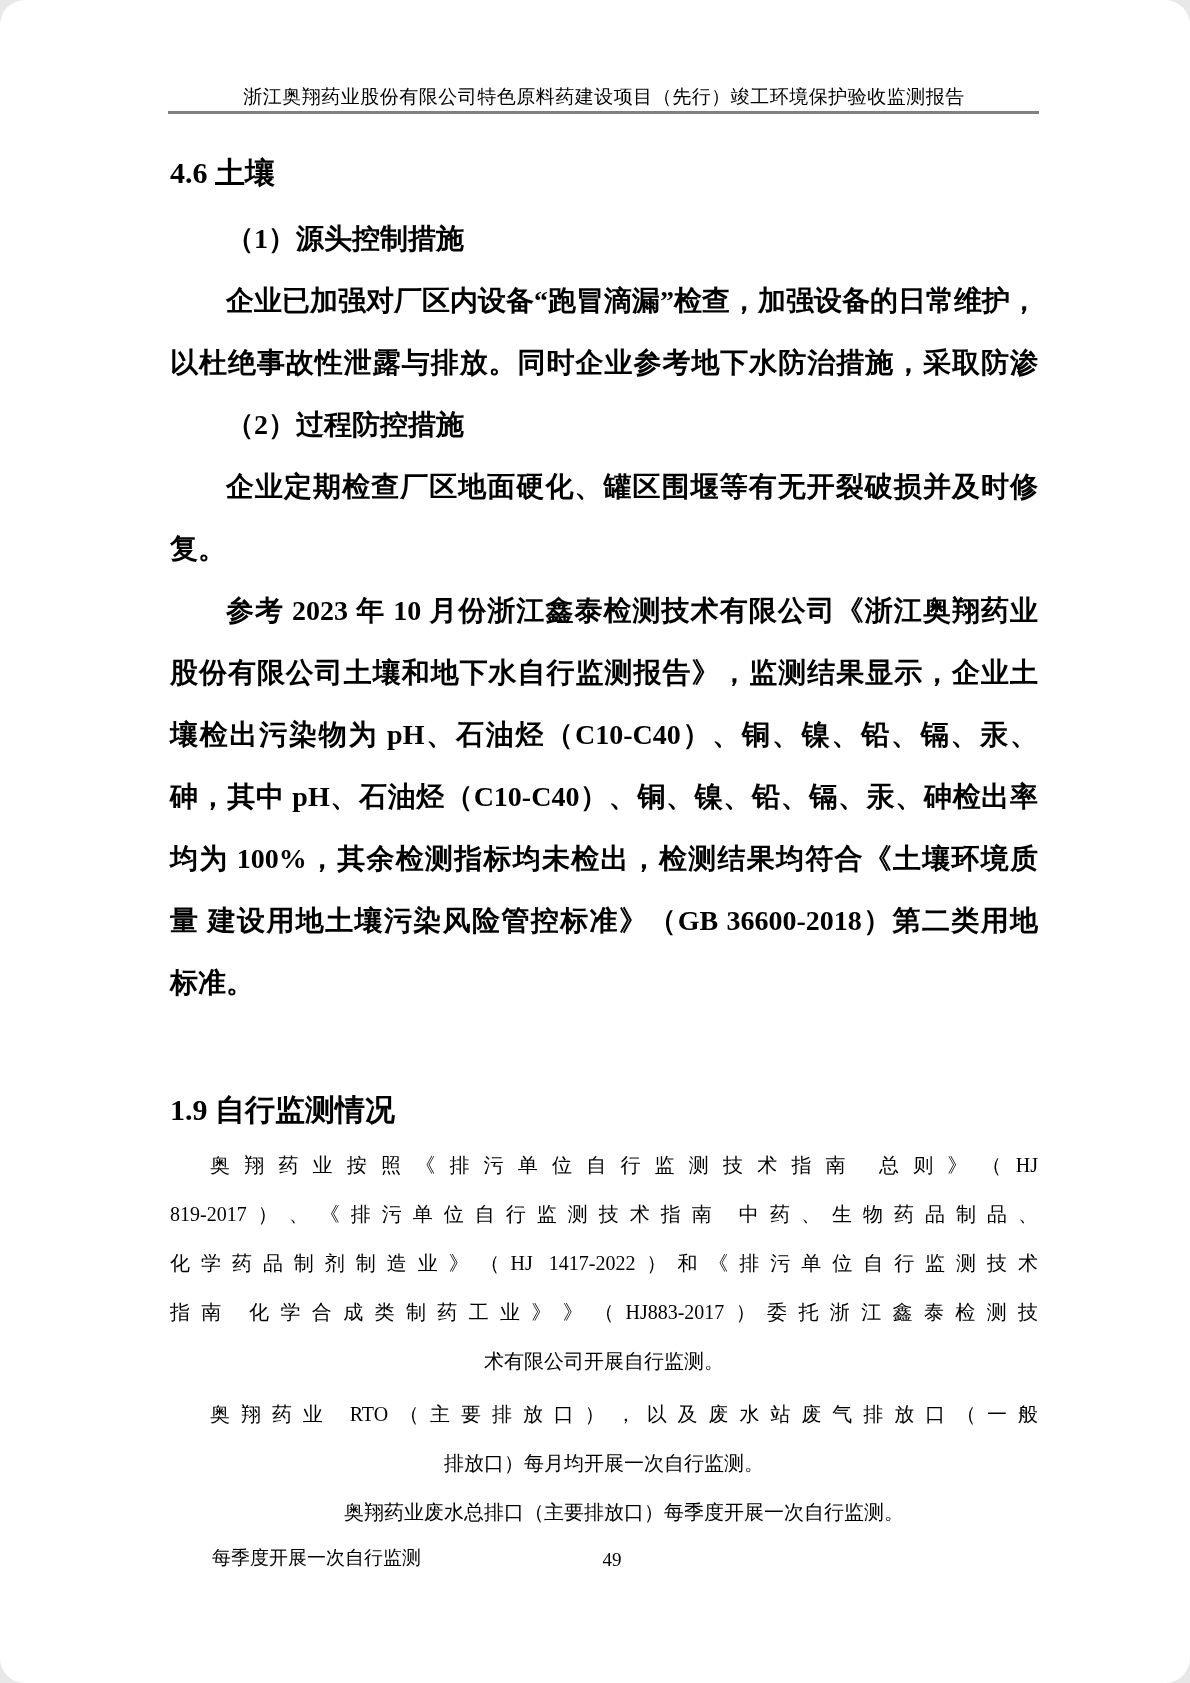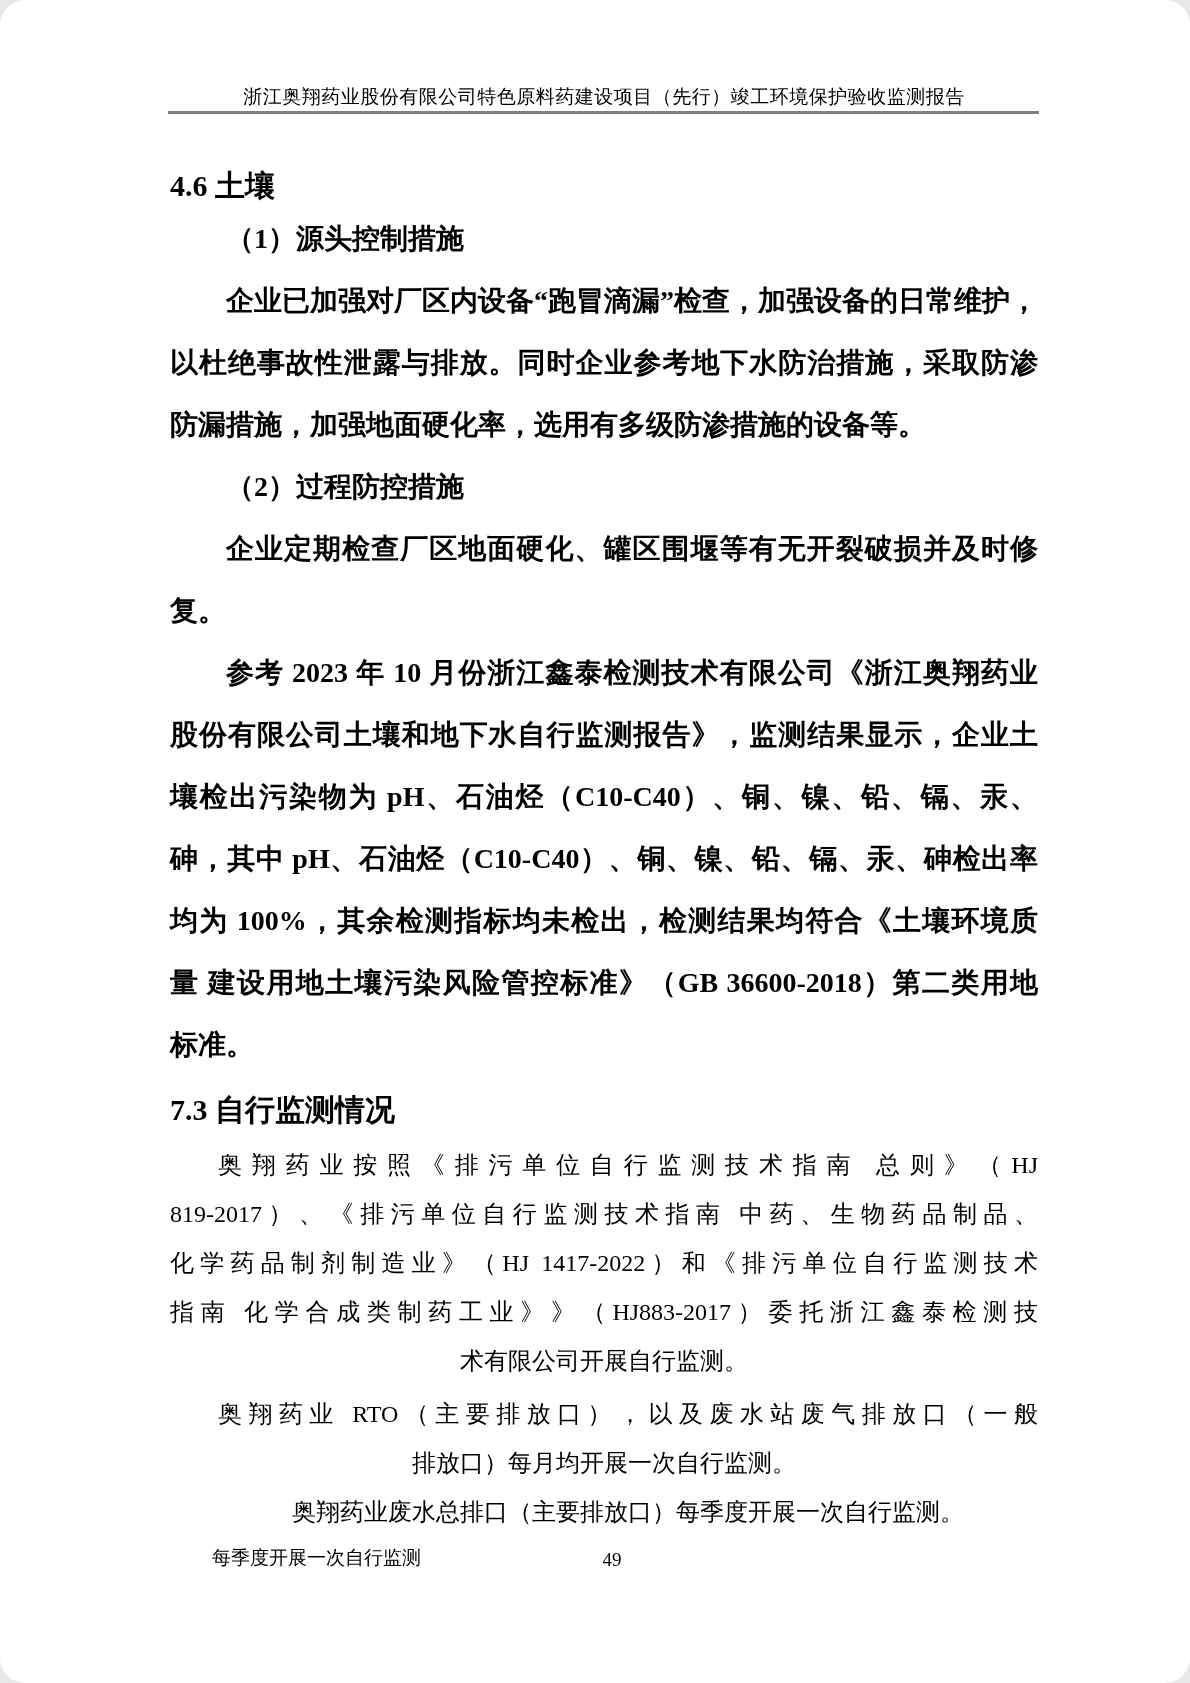--- a/index.html
+++ b/index.html
@@ -30,21 +30,21 @@
     position: absolute;
     top: 111px;
     left: 168px;
     width: 871px;
     height: 3px;
     background: #7f7f7f;
   }
   
   .h46 {
     position: absolute;
-    top: 168px;
+    top: 155px;
     left: 170px;
     font-size: 30px;
     font-weight: bold;
     line-height: 36px;
   }
   .h47 {
     position: absolute;
     top: 1092px;
     left: 170px;
     font-size: 30px;
@@ -58,21 +58,21 @@
     left: 170px;
     width: 868px;
     font-size: 28px;
   }
   .body46 .line { height: 62px; line-height: 62px; font-weight: bold; }
   .body47 {
     position: absolute;
     top: 1141px;
     left: 170px;
     width: 868px;
-    font-size: 24px;
+    font-size: 20px;
   }
   .body47 .line { height: 49px; line-height: 49px; text-align: center; }
   .line { white-space: nowrap; }
   .line.j { white-space: normal; text-align: justify; text-align-last: justify; }
   .line.ind { text-indent: 2em; }
   .line.gap { margin-top: 4px; }
   
   .footer-org {
     position: absolute;
     top: 1546px;
@@ -98,34 +98,33 @@
   <div class="hdr">浙江奥翔药业股份有限公司特色原料药建设项目（先行）竣工环境保护验收监测报告</div>
 
   <div class="hdr-rule"></div>
 
   <div class="h46">4.6 土壤</div>
 
   <div class="body46">
       <div class="line ind">（1）源头控制措施</div>
       <div class="line j ind">企业已加强对厂区内设备“跑冒滴漏”检查，加强设备的日常维护，</div>
       <div class="line j">以杜绝事故性泄露与排放。同时企业参考地下水防治措施，采取防渗</div>
-      <div class="line">防漏措施，加强地面硬化率，选用有多级防渗措施的设备等。</div>
       <div class="line ind">（2）过程防控措施</div>
       <div class="line j ind">企业定期检查厂区地面硬化、罐区围堰等有无开裂破损并及时修</div>
       <div class="line">复。</div>
       <div class="line j ind">参考 2023 年 10 月份浙江鑫泰检测技术有限公司《浙江奥翔药业</div>
       <div class="line j">股份有限公司土壤和地下水自行监测报告》，监测结果显示，企业土</div>
       <div class="line j">壤检出污染物为 pH、石油烃（C10-C40）、铜、镍、铅、镉、汞、</div>
       <div class="line j">砷，其中 pH、石油烃（C10-C40）、铜、镍、铅、镉、汞、砷检出率</div>
       <div class="line j">均为 100%，其余检测指标均未检出，检测结果均符合《土壤环境质</div>
       <div class="line j">量 建设用地土壤污染风险管控标准》（GB 36600-2018）第二类用地</div>
       <div class="line">标准。</div>
     </div>
 
-  <div class="h47">7.3 自行监测情况</div>
+  <div class="h47">1.9 自行监测情况</div>
 
   <div class="body47">
       <div class="line j ind">奥翔药业按照《排污单位自行监测技术指南 总则》（HJ</div>
       <div class="line j">819-2017）、《排污单位自行监测技术指南 中药、生物药品制品、</div>
       <div class="line j">化学药品制剂制造业》（HJ 1417-2022）和《排污单位自行监测技术</div>
       <div class="line j">指南 化学合成类制药工业》》（HJ883-2017）委托浙江鑫泰检测技</div>
       <div class="line">术有限公司开展自行监测。</div>
       <div class="line j ind gap">奥翔药业 RTO（主要排放口），以及废水站废气排放口（一般</div>
       <div class="line">排放口）每月均开展一次自行监测。</div>
       <div class="line ind">奥翔药业废水总排口（主要排放口）每季度开展一次自行监测。</div>

